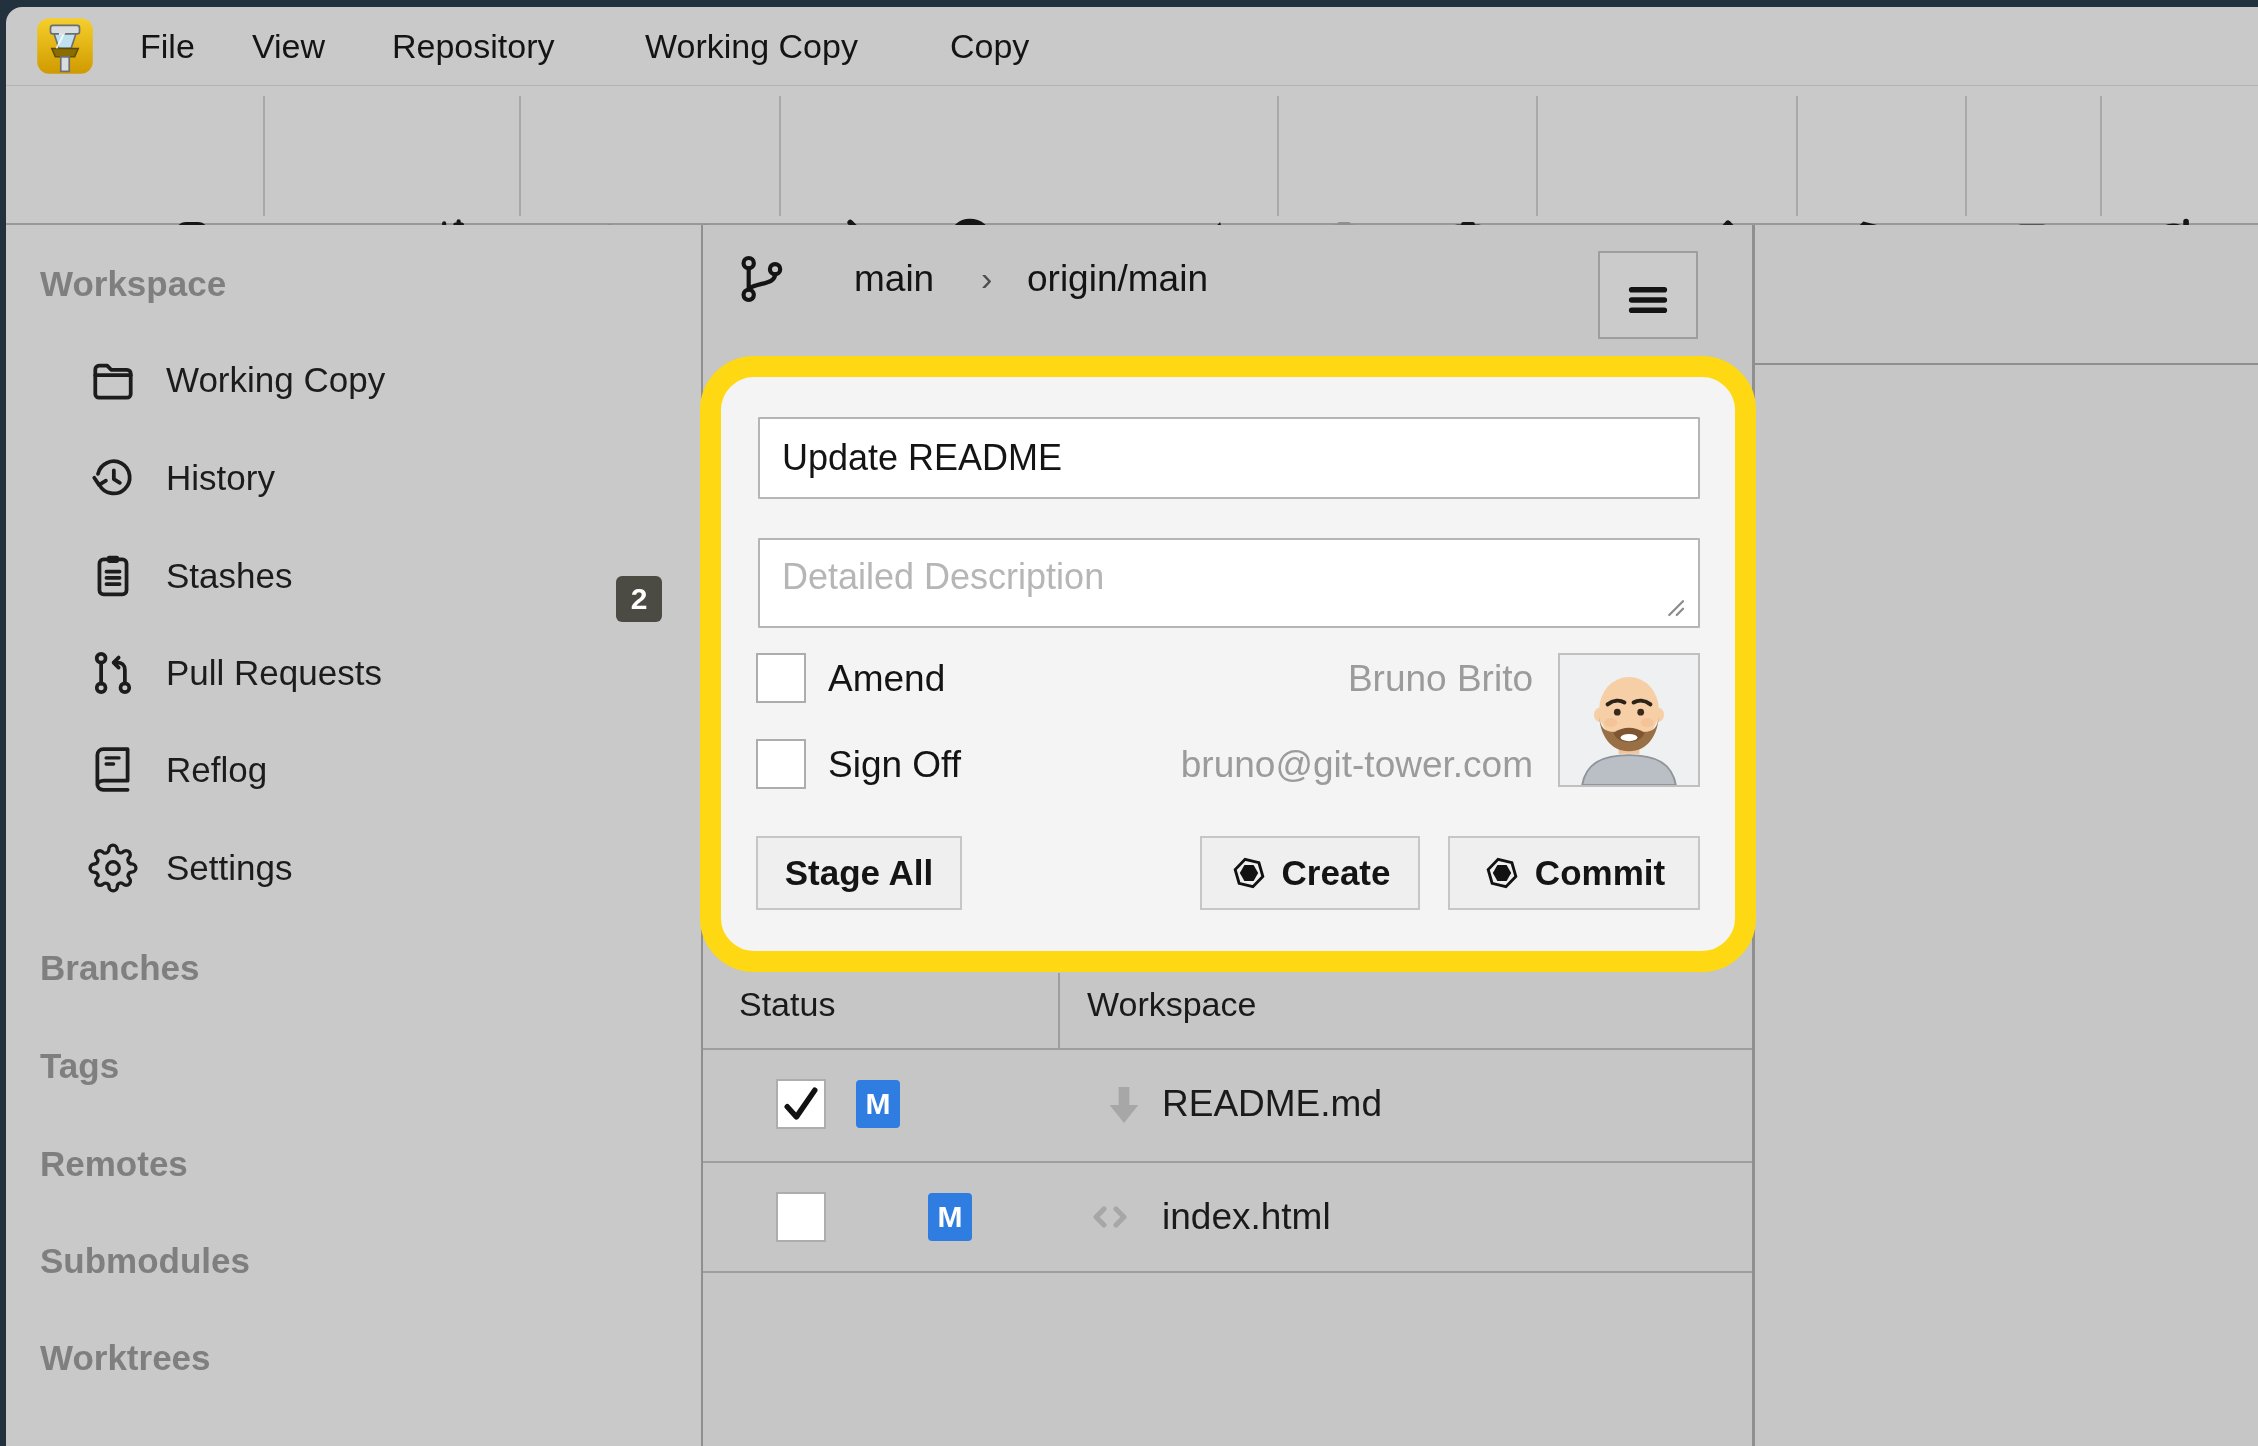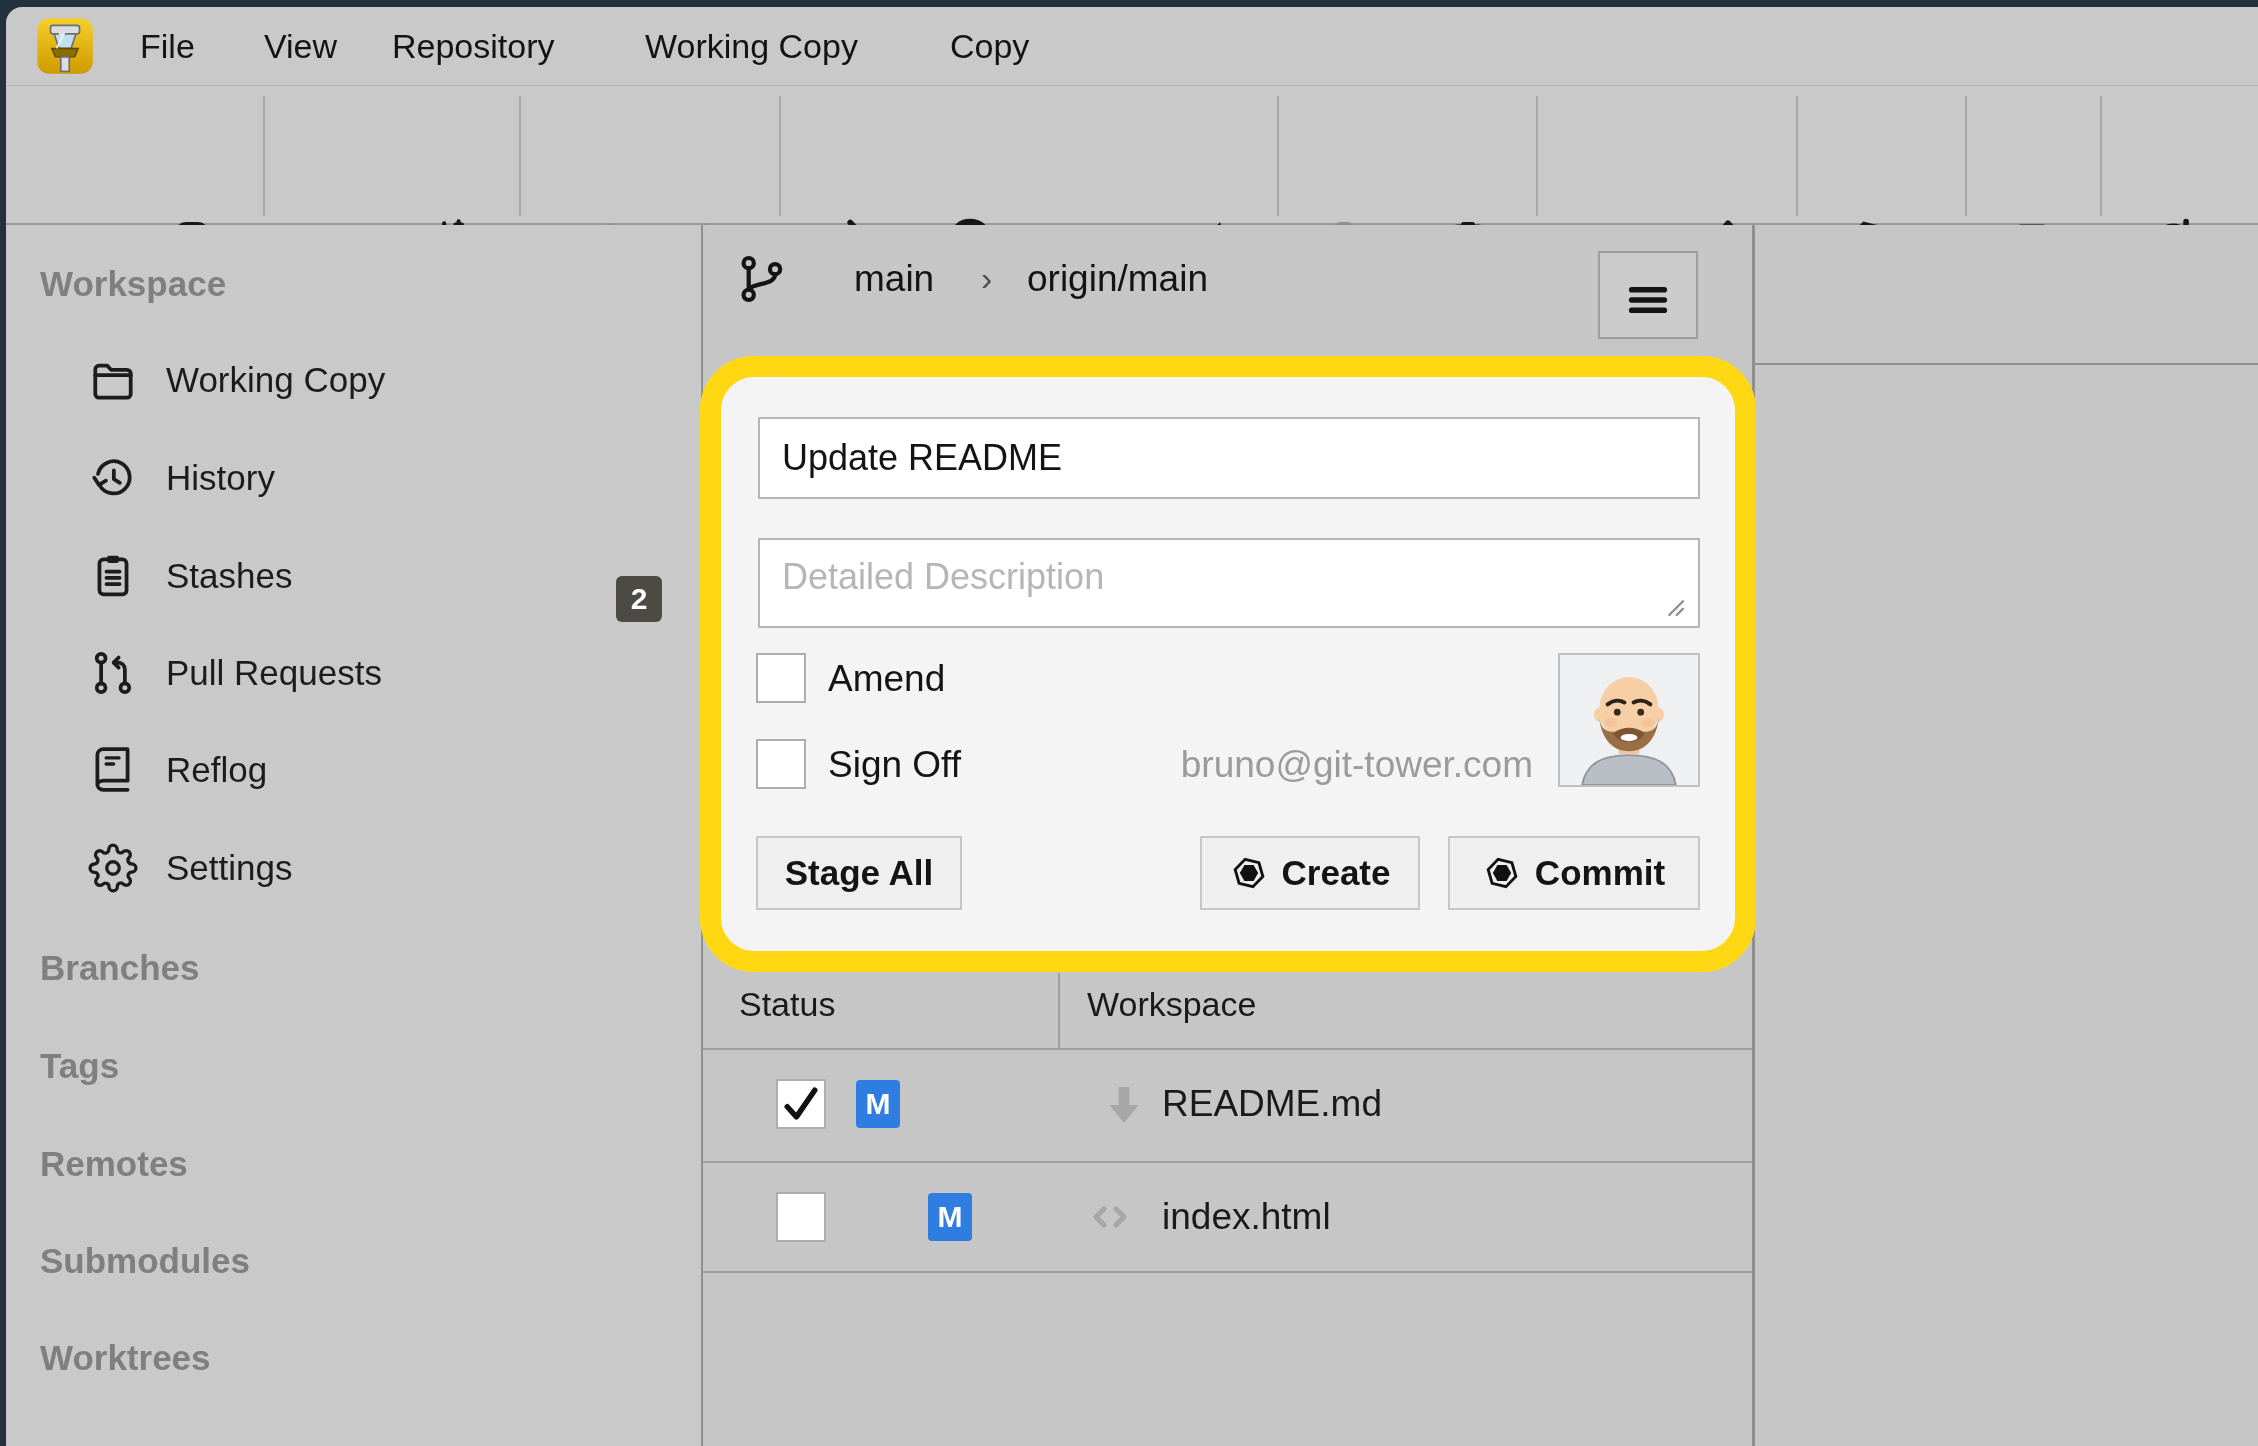--- a/index.html
+++ b/index.html
@@ -118,21 +118,21 @@
             </defs>
         <rect x="1" y="1" width="46" height="46" rx="10" fill="url(#gld)"></rect>
         <rect x="12" y="7" width="24" height="7" rx="2" fill="#d9dde0" stroke="#6b6f73" stroke-width="1.4"></rect>
         <path d="M15 14h18l-4 12h-10z" fill="#bfe0ef" stroke="#6b6f73" stroke-width="1.4"></path>
         <path d="M13 26h22l-3 7H16z" fill="#8a6d00" stroke="#5d4a05" stroke-width="1.2"></path>
         <rect x="20.5" y="33" width="7" height="12" fill="#d9dde0" stroke="#6b6f73" stroke-width="1.4"></rect>
         <path d="M19 14h4l-6 12" stroke="#ffffff" stroke-width="1.6" fill="none" opacity=".8"></path>
       </svg>
     </span>
     <span class="menu-item" style="left:134px">File</span>
-    <span class="menu-item" style="left:258px">View</span>
+    <span class="menu-item" style="left:246px">View</span>
     <span class="menu-item" style="left:386px">Repository</span>
     <span class="menu-item" style="left:639px">Working Copy</span>
     <span class="menu-item" style="left:944px">Copy</span>
   </div>
 
   <div class="toolbar">
     <button class="tbtn" style="left:36px">
       <svg viewBox="0 0 24 24">
         <path class="s" d="M7 18.5h10.3a3.8 3.8 0 0 0 .6-7.55A6 6 0 0 0 6.2 9.6 4.4 4.4 0 0 0 7 18.5z"></path>
           </svg>
@@ -360,20 +360,21 @@
     <span class="resize-grip">
       <svg viewBox="0 0 24 24">
             <path class="s" d="M20 9 9 20M20 15l-5 5"></path>
           </svg>
     </span>
 
     <button class="cb" style="left:53px;top:288px">
       
     </button>
     <span class="cb-label" style="left:125px;top:314px">Amend</span>
+    <span class="author" style="top:314px">Bruno Brito</span>
 
     <button class="cb" style="left:53px;top:374px">
       
     </button>
     <span class="cb-label" style="left:125px;top:400px">Sign Off</span>
     <span class="author" style="top:400px">bruno@git-tower.com</span>
 
     <span class="avatar">
       <svg viewBox="0 0 100 100" width="138" height="130">
         <rect x="0" y="0" width="100" height="100" fill="#eef0f1"></rect>

